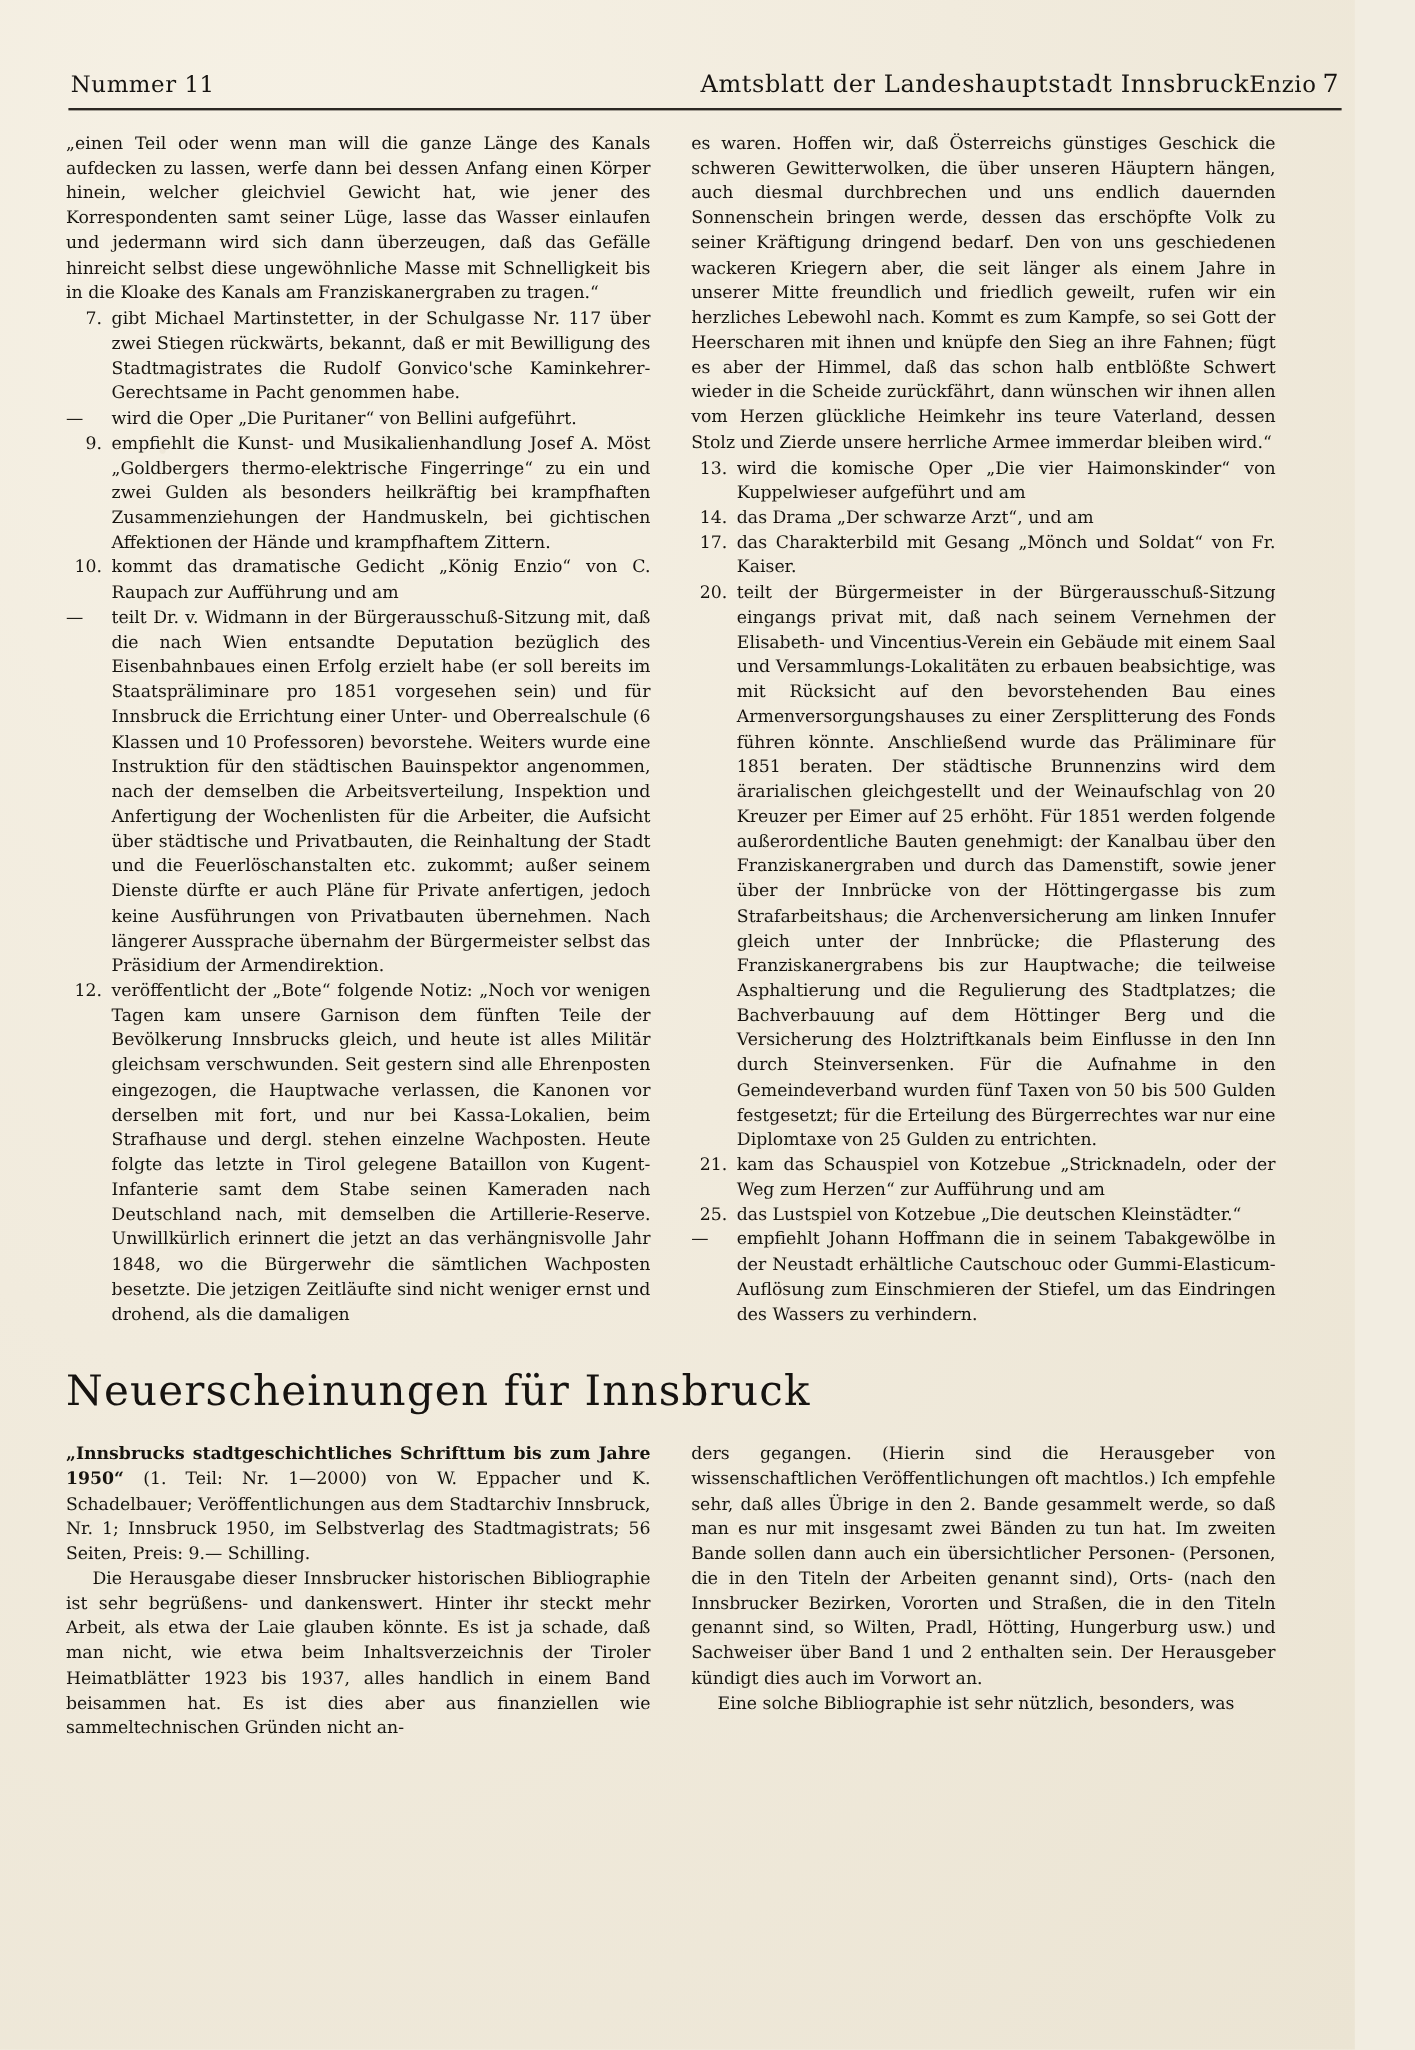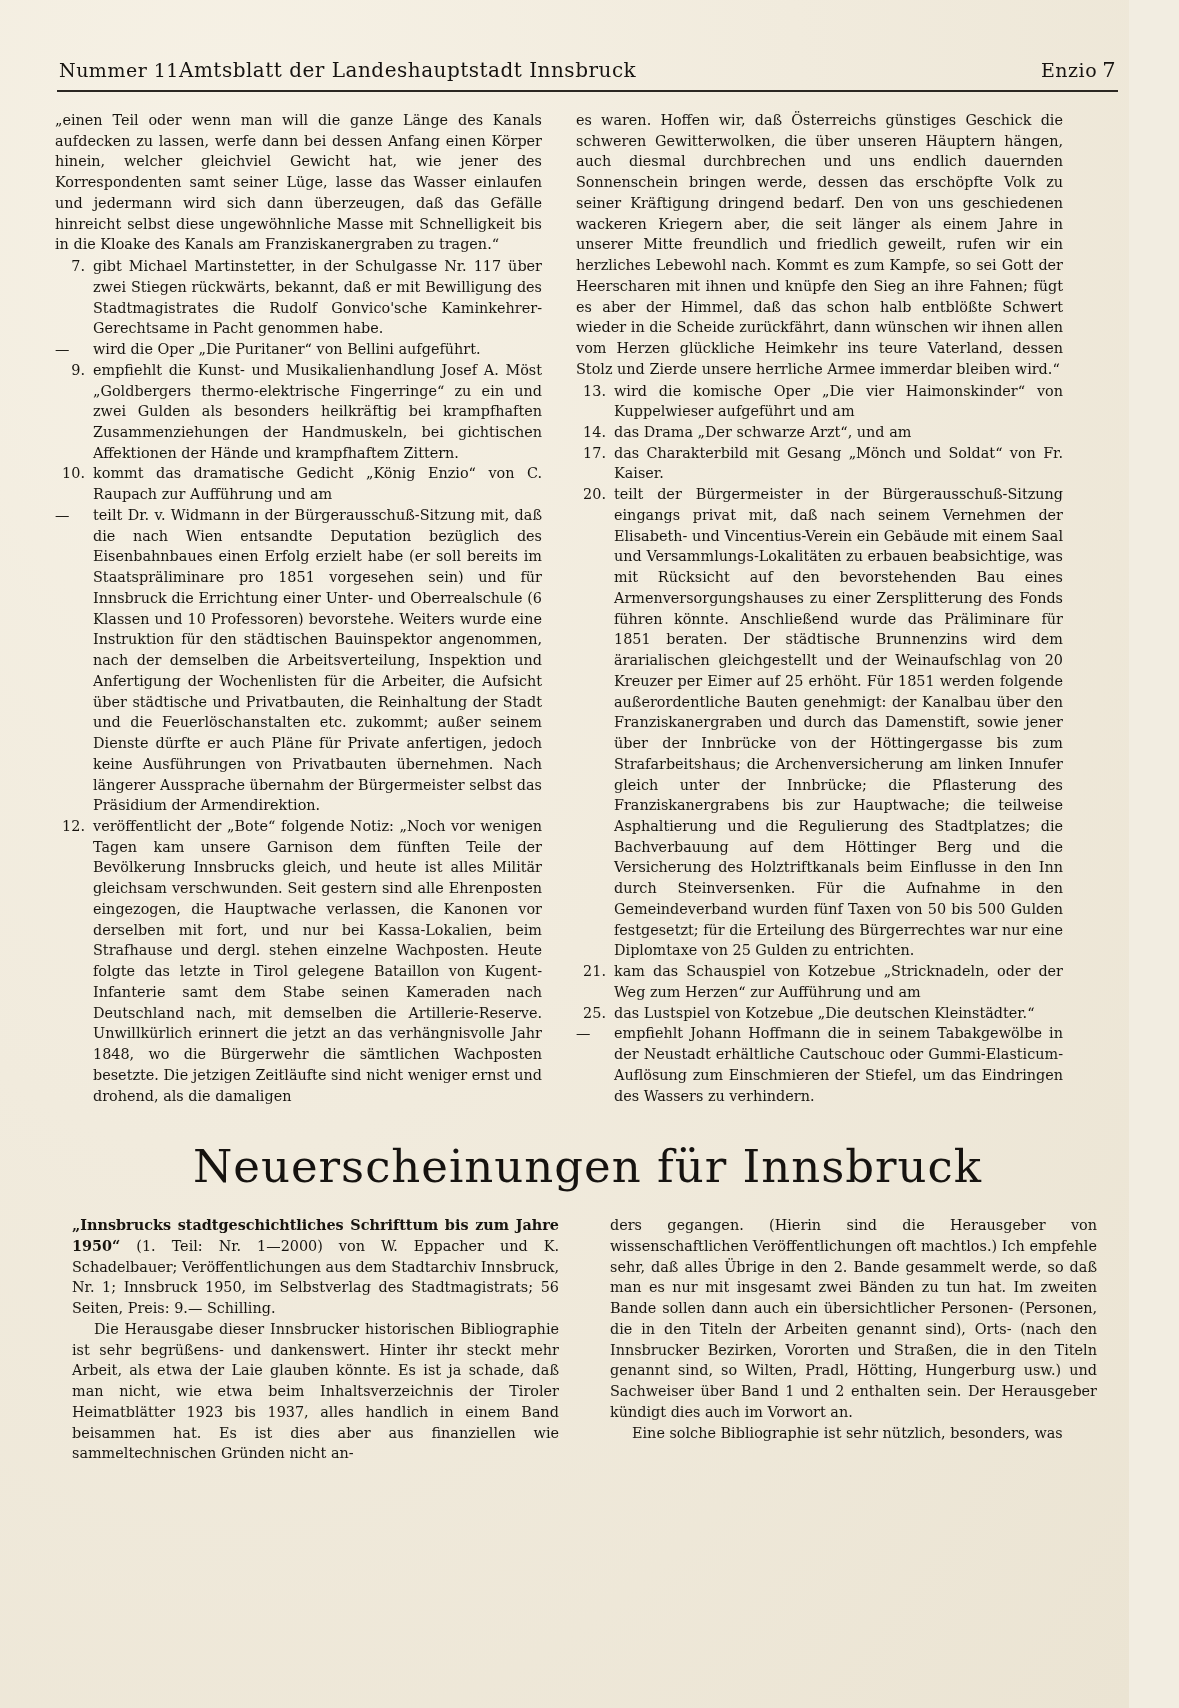--- a/index.html
+++ b/index.html
@@ -36,21 +36,21 @@
     display:flex;
     align-items:baseline;
     justify-content:space-between;
     font-family:"DejaVu Serif", serif;
     font-size:19px;
     letter-spacing:.5px;
     padding:0 4px 8px 4px;
   }
   .runhead .center{
     flex:1;
-    text-align:left;
+    text-align:right;
     font-size:20px;
   }
   .runhead .left,.runhead .right{
     white-space:nowrap;
     font-size:19px;
   }
   .runhead .right b{font-weight:normal;font-size:21px;margin-left:5px;}
   .rule{
     border-top:2px solid #2b2722;
     margin:0 2px 18px 2px;
@@ -92,35 +92,33 @@
     padding-right:8px;
     white-space:nowrap;
   }
   .item .txt{
     flex:1;
     text-align:justify;
     hyphens:auto;
   }
   
   .section-head{
-    text-align:center;
-    font-size:45px;
+    font-size:35px;
     letter-spacing:1px;
     margin:30px 0 22px 0;
     font-family:"DejaVu Serif", serif;
     font-weight:normal;
   }
   .sec-wrap{margin-top:34px;}
   
   .review{
     font-size:14.4px;
     line-height:1.44;
     text-align:justify;
     hyphens:auto;
-    margin-left:17px;
   }
   .review p{margin:0;}
   .review .ind{text-indent:22px;}
   b.bold{font-weight:bold;}
   
   .col, .review{ color:#17140f; }
 </style>
 </head>
 <body>
 

